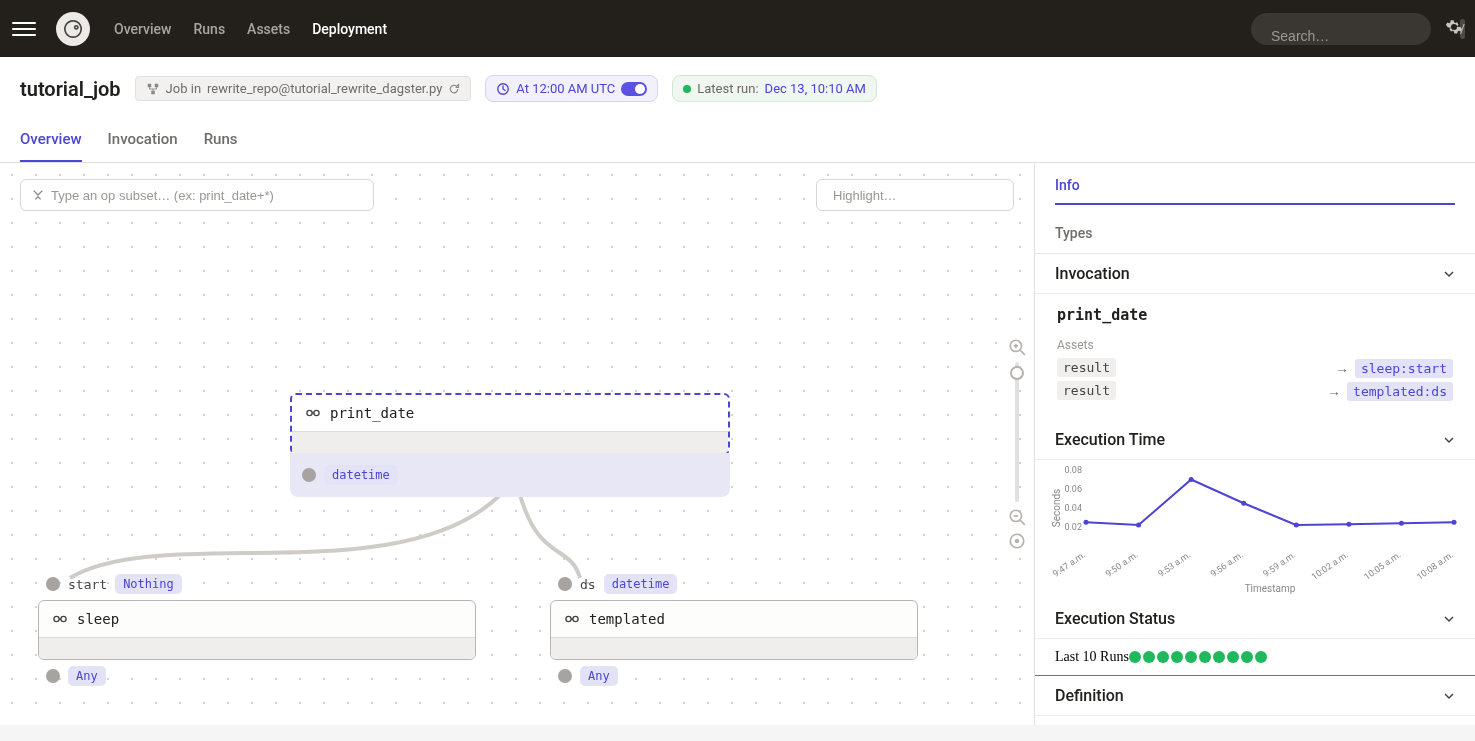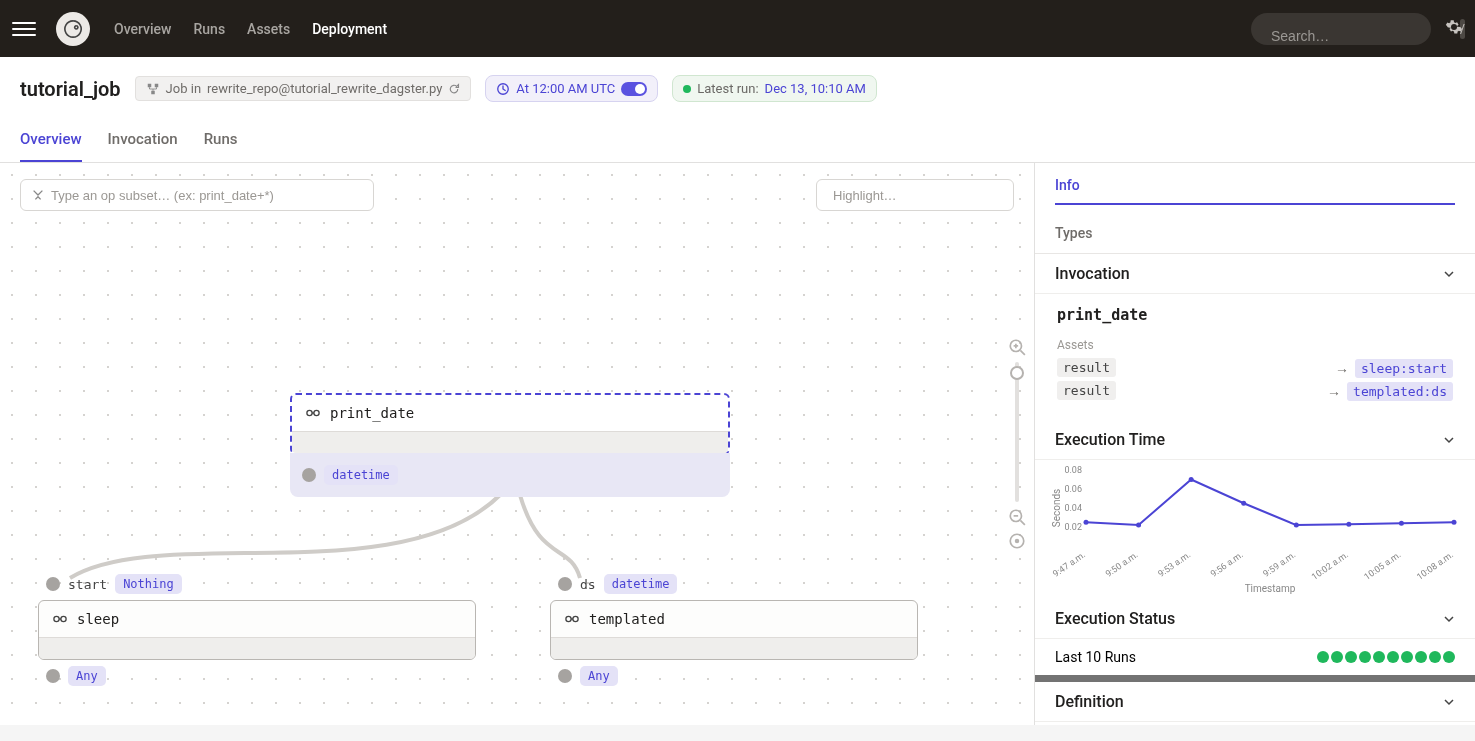--- a/index.html
+++ b/index.html
@@ -75,21 +75,21 @@
 .outputs-label { font-size: 12px; color: #9b9894; margin-bottom: 6px; }
 .output-row { display: flex; align-items: center; justify-content: space-between; margin-bottom: 4px; }
 .code-chip { background: #f0efee; font-family: monospace; font-size: 13px; padding: 2px 6px; border-radius: 3px; color: #444; }
 .link-chip { background: #e4e2f7; color: #4b44d4; font-family: monospace; font-size: 13px; padding: 2px 6px; border-radius: 3px; }
 .arrow { color: #6f6c69; margin-right: 6px; }
 
 .chart-box { padding: 4px 12px 2px 12px; }
 .chart-svg { width: 100%; height: 130px; }
 .run-dots { display: flex; gap: 2px; }
 .run-dots span { width: 12px; height: 12px; background: #1fb85c; border-radius: 50%; }
-.last-runs-row { display: flex; justify-content: space-between; align-items: center; padding: 10px 20px; border-bottom: 7px solid #737373; }
+.last-runs-row { display: flex; justify-content: flex-start; align-items: center; padding: 10px 20px; border-bottom: 1px solid #737373; font-family: Liberation Serif, serif; }
 .def-body { padding: 10px 22px; }
 .op-label { font-size: 12px; color: #9b9894; margin-bottom: 4px; }
 .chevron { width: 12px; height: 12px; }
 
 svg.edges { position:absolute; top:0; left:0; pointer-events:none; }
 </style>
 </head>
 <body>
 
 <div class="topbar">

